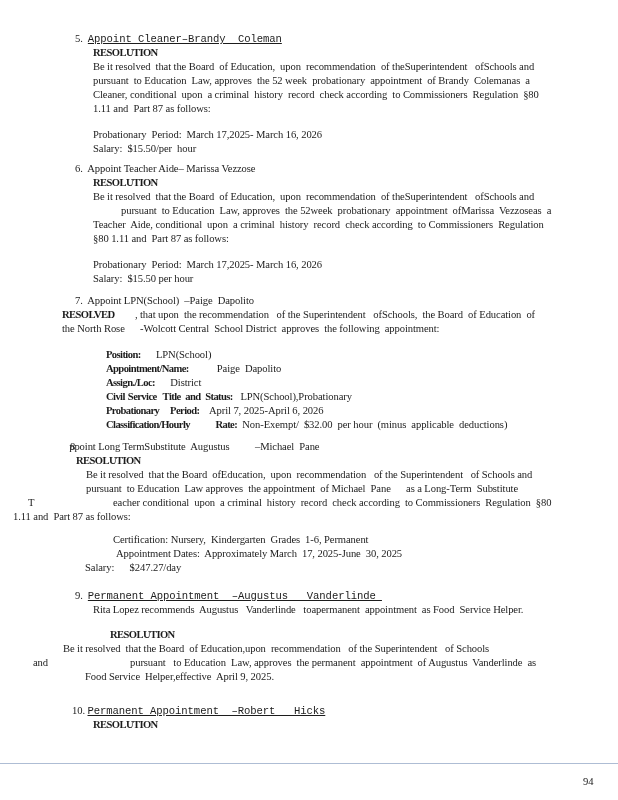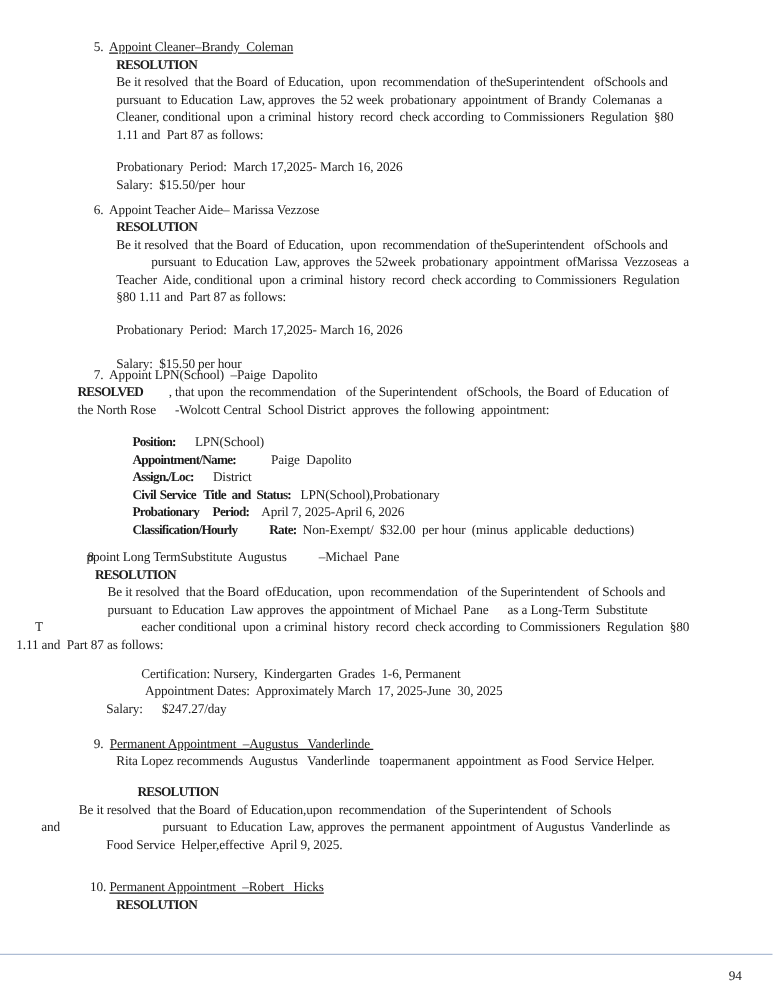--- a/index.html
+++ b/index.html
@@ -21,21 +21,21 @@
     line-height:12px;
     color:#1c1c1c;
     letter-spacing:-0.1px;
   }
   .line span{white-space:pre;}
   .cb{ 
     font-weight:700;
     letter-spacing:-0.6px;
     word-spacing:-0.5px;
   }
-  .u{ text-decoration:underline; }
+  .u{ text-decoration:underline;font-family:Liberation Mono, monospace; }
   .ov{ margin-right:-6px; } 
   .page-number{
     position:absolute;
     font-size:10.6px;
     color:#1c1c1c;
     margin-top:43px;
   }
   .bottom-rule{
     position:absolute;
     left:0;width:618px;height:1px;
@@ -56,21 +56,21 @@
     <div class="line" style="left: 93px; top: 103px;"><span>1.11 and  Part 87 as follows:</span></div>
     <div class="line" style="left: 93px; top: 129px;"><span>Probationary  Period:  March 17,2025- March 16, 2026</span></div>
     <div class="line" style="left: 93px; top: 143px;"><span>Salary:  $15.50/per  hour</span></div>
     <div class="line" style="left: 75px; top: 163px;"><span>6.  </span><span>Appoint Teacher Aide– Marissa Vezzose</span></div>
     <div class="line" style="left: 93px; top: 177px;"><span class="cb">RESOLUTION</span></div>
     <div class="line" style="left: 93px; top: 191px;"><span>Be it resolved  that the Board  of Education,  upon  recommendation  of theSuperintendent   ofSchools and</span></div>
     <div class="line" style="left: 93px; top: 205px; padding-left: 28px;"><span>pursuant  to Education  Law, approves  the 52week  probationary  appointment  ofMarissa  Vezzoseas  a</span></div>
     <div class="line" style="left: 93px; top: 219px;"><span>Teacher  Aide, conditional  upon  a criminal  history  record  check according  to Commissioners  Regulation</span></div>
     <div class="line" style="left: 93px; top: 233px;"><span>§80 1.11 and  Part 87 as follows:</span></div>
     <div class="line" style="left: 93px; top: 259px;"><span>Probationary  Period:  March 17,2025- March 16, 2026</span></div>
-    <div class="line" style="left: 93px; top: 273px; margin-top: 13px;"><span>Salary:  $15.50 per hour</span></div>
+    <div class="line" style="left: 93px; top: 273px;"><span>Salary:  $15.50 per hour</span></div>
     <div class="line" style="left: 75px; top: 295px;"><span>7.  </span><span>Appoint LPN(School)  –Paige  Dapolito</span></div>
     <div class="line" style="left: 62px; top: 323px;"><span>the North Rose      -Wolcott Central  School District  approves  the following  appointment:</span></div>
     <div class="line" style="left: 62px; top: 309px;"><span class="cb">RESOLVED</span><span>        , that upon  the recommendation   of the Superintendent   ofSchools,  the Board  of Education  of</span></div>
     <div class="line" style="left: 106px; top: 349px;"><span class="cb">Position:</span><span>      LPN(School)</span></div>
     <div class="line" style="left: 106px; top: 363px;"><span class="cb">Appointment/Name:</span><span>           Paige  Dapolito</span></div>
     <div class="line" style="left: 106px; top: 377px;"><span class="cb">Assign./Loc:</span><span>      District</span></div>
     <div class="line" style="left: 106px; top: 391px;"><span class="cb">Civil  Service    Title   and   Status:</span><span>   LPN(School),Probationary</span></div>
     <div class="line" style="left: 106px; top: 405px;"><span class="cb">Probationary       Period:</span><span>    April 7, 2025-April 6, 2026</span></div>
     <div class="line" style="left: 106px; top: 419px; text-align: right;"><span class="cb">Classification/Hourly</span><span>          </span><span class="cb">Rate:</span><span>  Non-Exempt/  $32.00  per hour  (minus  applicable  deductions)</span></div>
     <div class="line" style="left: 70px; top: 441px;"><span class="ov">8</span><span>ppoint Long TermSubstitute  Augustus</span><span>          –Michael  Pane</span></div>

